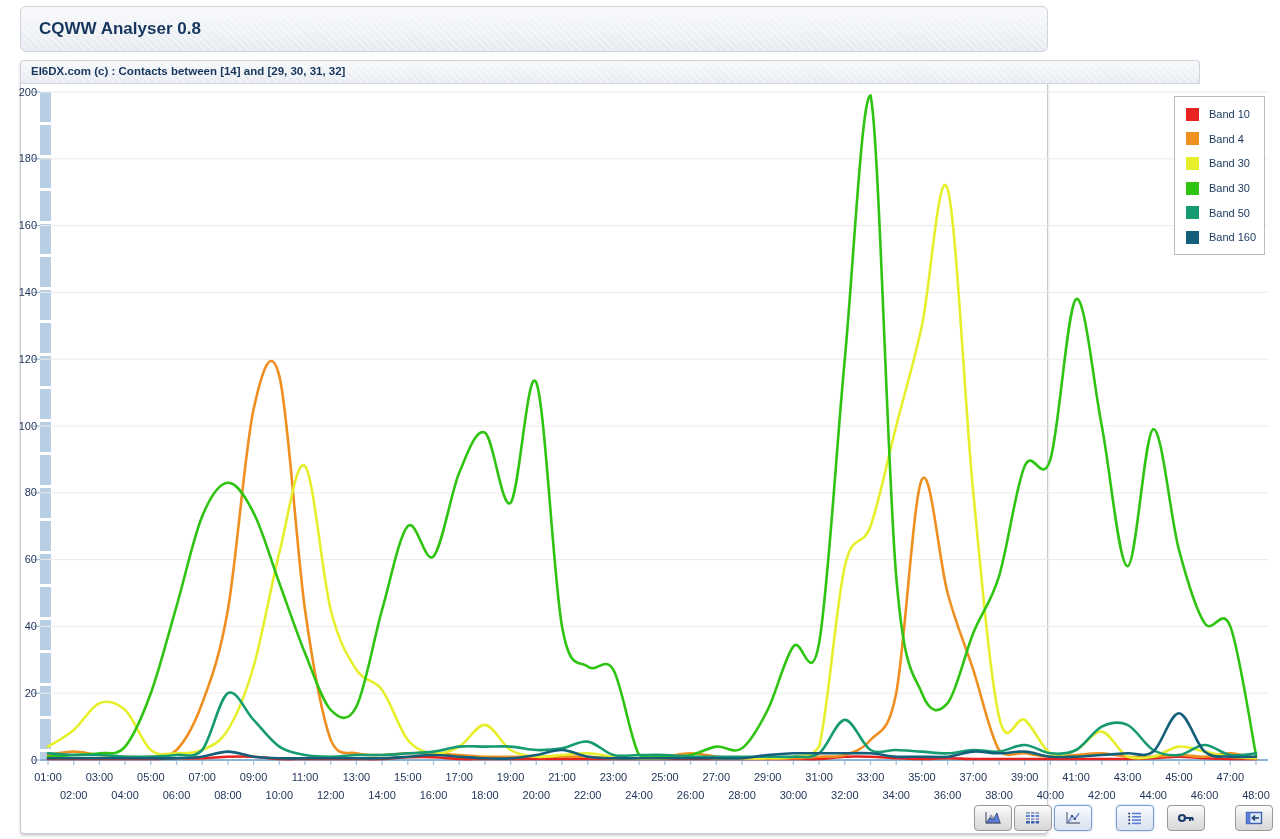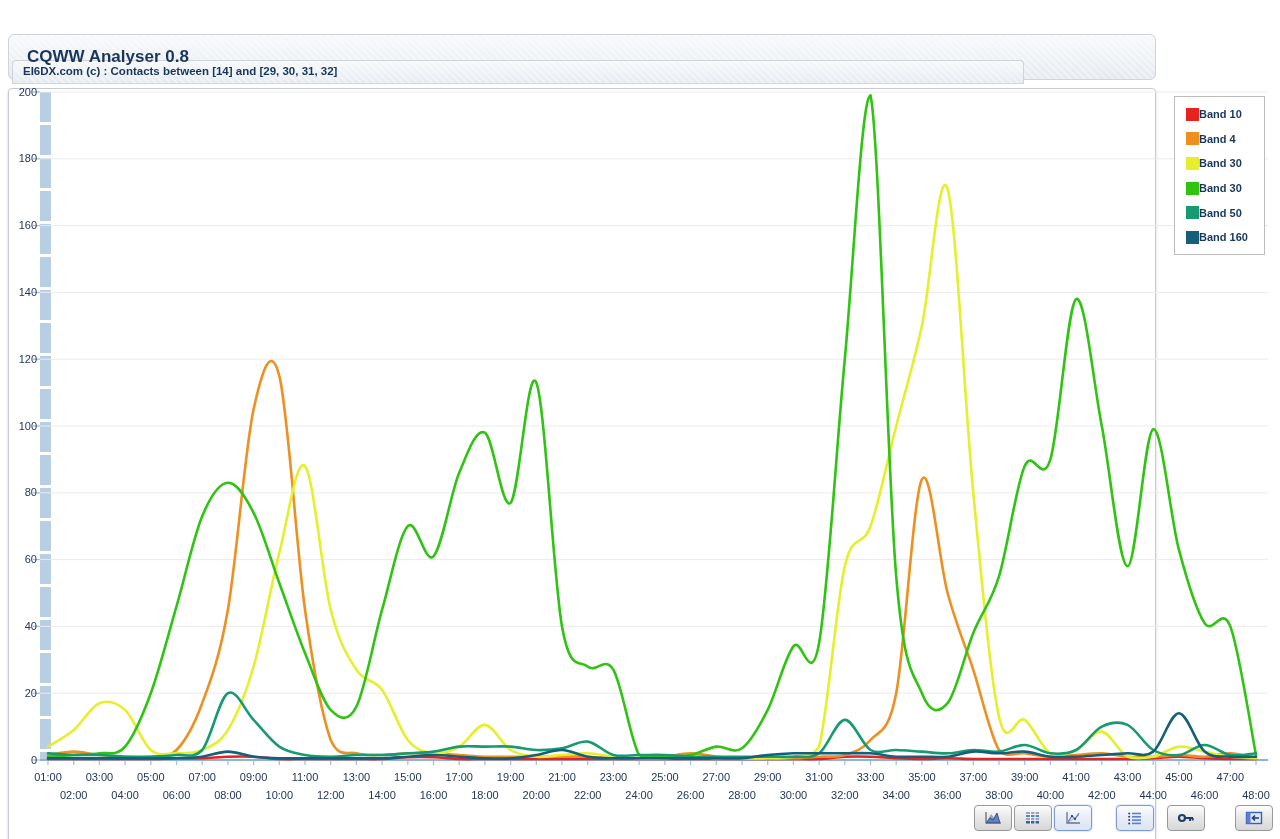--- a/index.html
+++ b/index.html
@@ -1,36 +1,36 @@
 <!DOCTYPE html>
 <html><head>
 <meta charset="utf-8">
 <style>
   html,body{margin:0;padding:0;background:#fff;width:1280px;height:839px;overflow:hidden;
     font-family:"Liberation Sans",sans-serif;}
-  .card{position:absolute;left:8px;width:1148px;box-sizing:border-box;background:#fff;margin-top:28px;}
+  .card{position:absolute;left:20px;width:1028px;box-sizing:border-box;background:#fff;}
   #titlebar{top:6px;height:46px;border:1px solid #cfd3da;border-radius:6px;
     background:linear-gradient(180deg,#f8f9fb 0%,#eef1f5 55%,#e6eaf0 100%);}
   #titlebar .tex, #subtitlebar .tex{position:absolute;inset:0;border-radius:6px;
     background:repeating-linear-gradient(45deg,rgba(255,255,255,.35) 0 2px,rgba(0,0,0,0) 2px 5px);}
   #title-text{position:absolute;left:18px;top:12px;font-size:17px;font-weight:bold;color:#17365d;z-index:2;}
   #contentcard{top:60px;height:774px;border:1px solid #c6cad1;border-radius:4px;
     box-shadow:0 2px 3px rgba(0,0,0,.18);}
-  #subtitlebar{position:absolute;left:12px;top:60px;width:1012px;height:24px;box-sizing:border-box;
+  #subtitlebar{position:absolute;left:20px;top:60px;width:1180px;height:24px;box-sizing:border-box;
     border:1px solid #cfd3da;border-radius:4px 4px 0 0;border-bottom:1px solid #d2d6dd;
     background:linear-gradient(180deg,#f6f8fa,#e7ebf1);}
   #subtitle-text{position:absolute;left:10px;top:4px;font-size:11.5px;font-weight:bold;color:#17365d;z-index:2;}
   #chart-svg{position:absolute;left:0;top:84px;}
   #yaxis-scrollbar{position:absolute;left:40px;top:92px;width:11px;height:668px;
     background:repeating-linear-gradient(180deg,#b7cee3 0 30px,#ffffff 30px 33px);}
   #legend{position:absolute;left:1174px;top:96px;width:89px;background:#fff;
     border:1px solid #bcbcbc;padding:5px 0 4px 0;}
   .legend-row{height:24.6px;display:flex;align-items:center;}
   .legend-swatch{width:13px;height:13px;margin-left:11px;flex:0 0 13px;}
-  .legend-label{font-size:11px;font-weight:bold;color:#17365c;white-space:nowrap;}
+  .legend-label{margin-left:10px;font-size:11px;font-weight:normal;color:#17365c;white-space:nowrap;}
   .tbtn{position:absolute;top:805px;width:38px;height:26px;border:1px solid #989898;border-radius:4px;
     background:linear-gradient(180deg,#fdfdfd,#e9e9e9 45%,#d7d7d7);display:flex;align-items:center;
     justify-content:center;cursor:pointer;box-sizing:border-box;}
   .tbtn.sel{border:1px solid #7b9bd2;background:linear-gradient(180deg,#fdfdff,#e9eef7 45%,#dbe4f2);
     box-shadow:0 0 2px #9db9e2;}
   svg text{font-family:"Liberation Sans",sans-serif;}
 </style>
 </head>
 <body>
 

